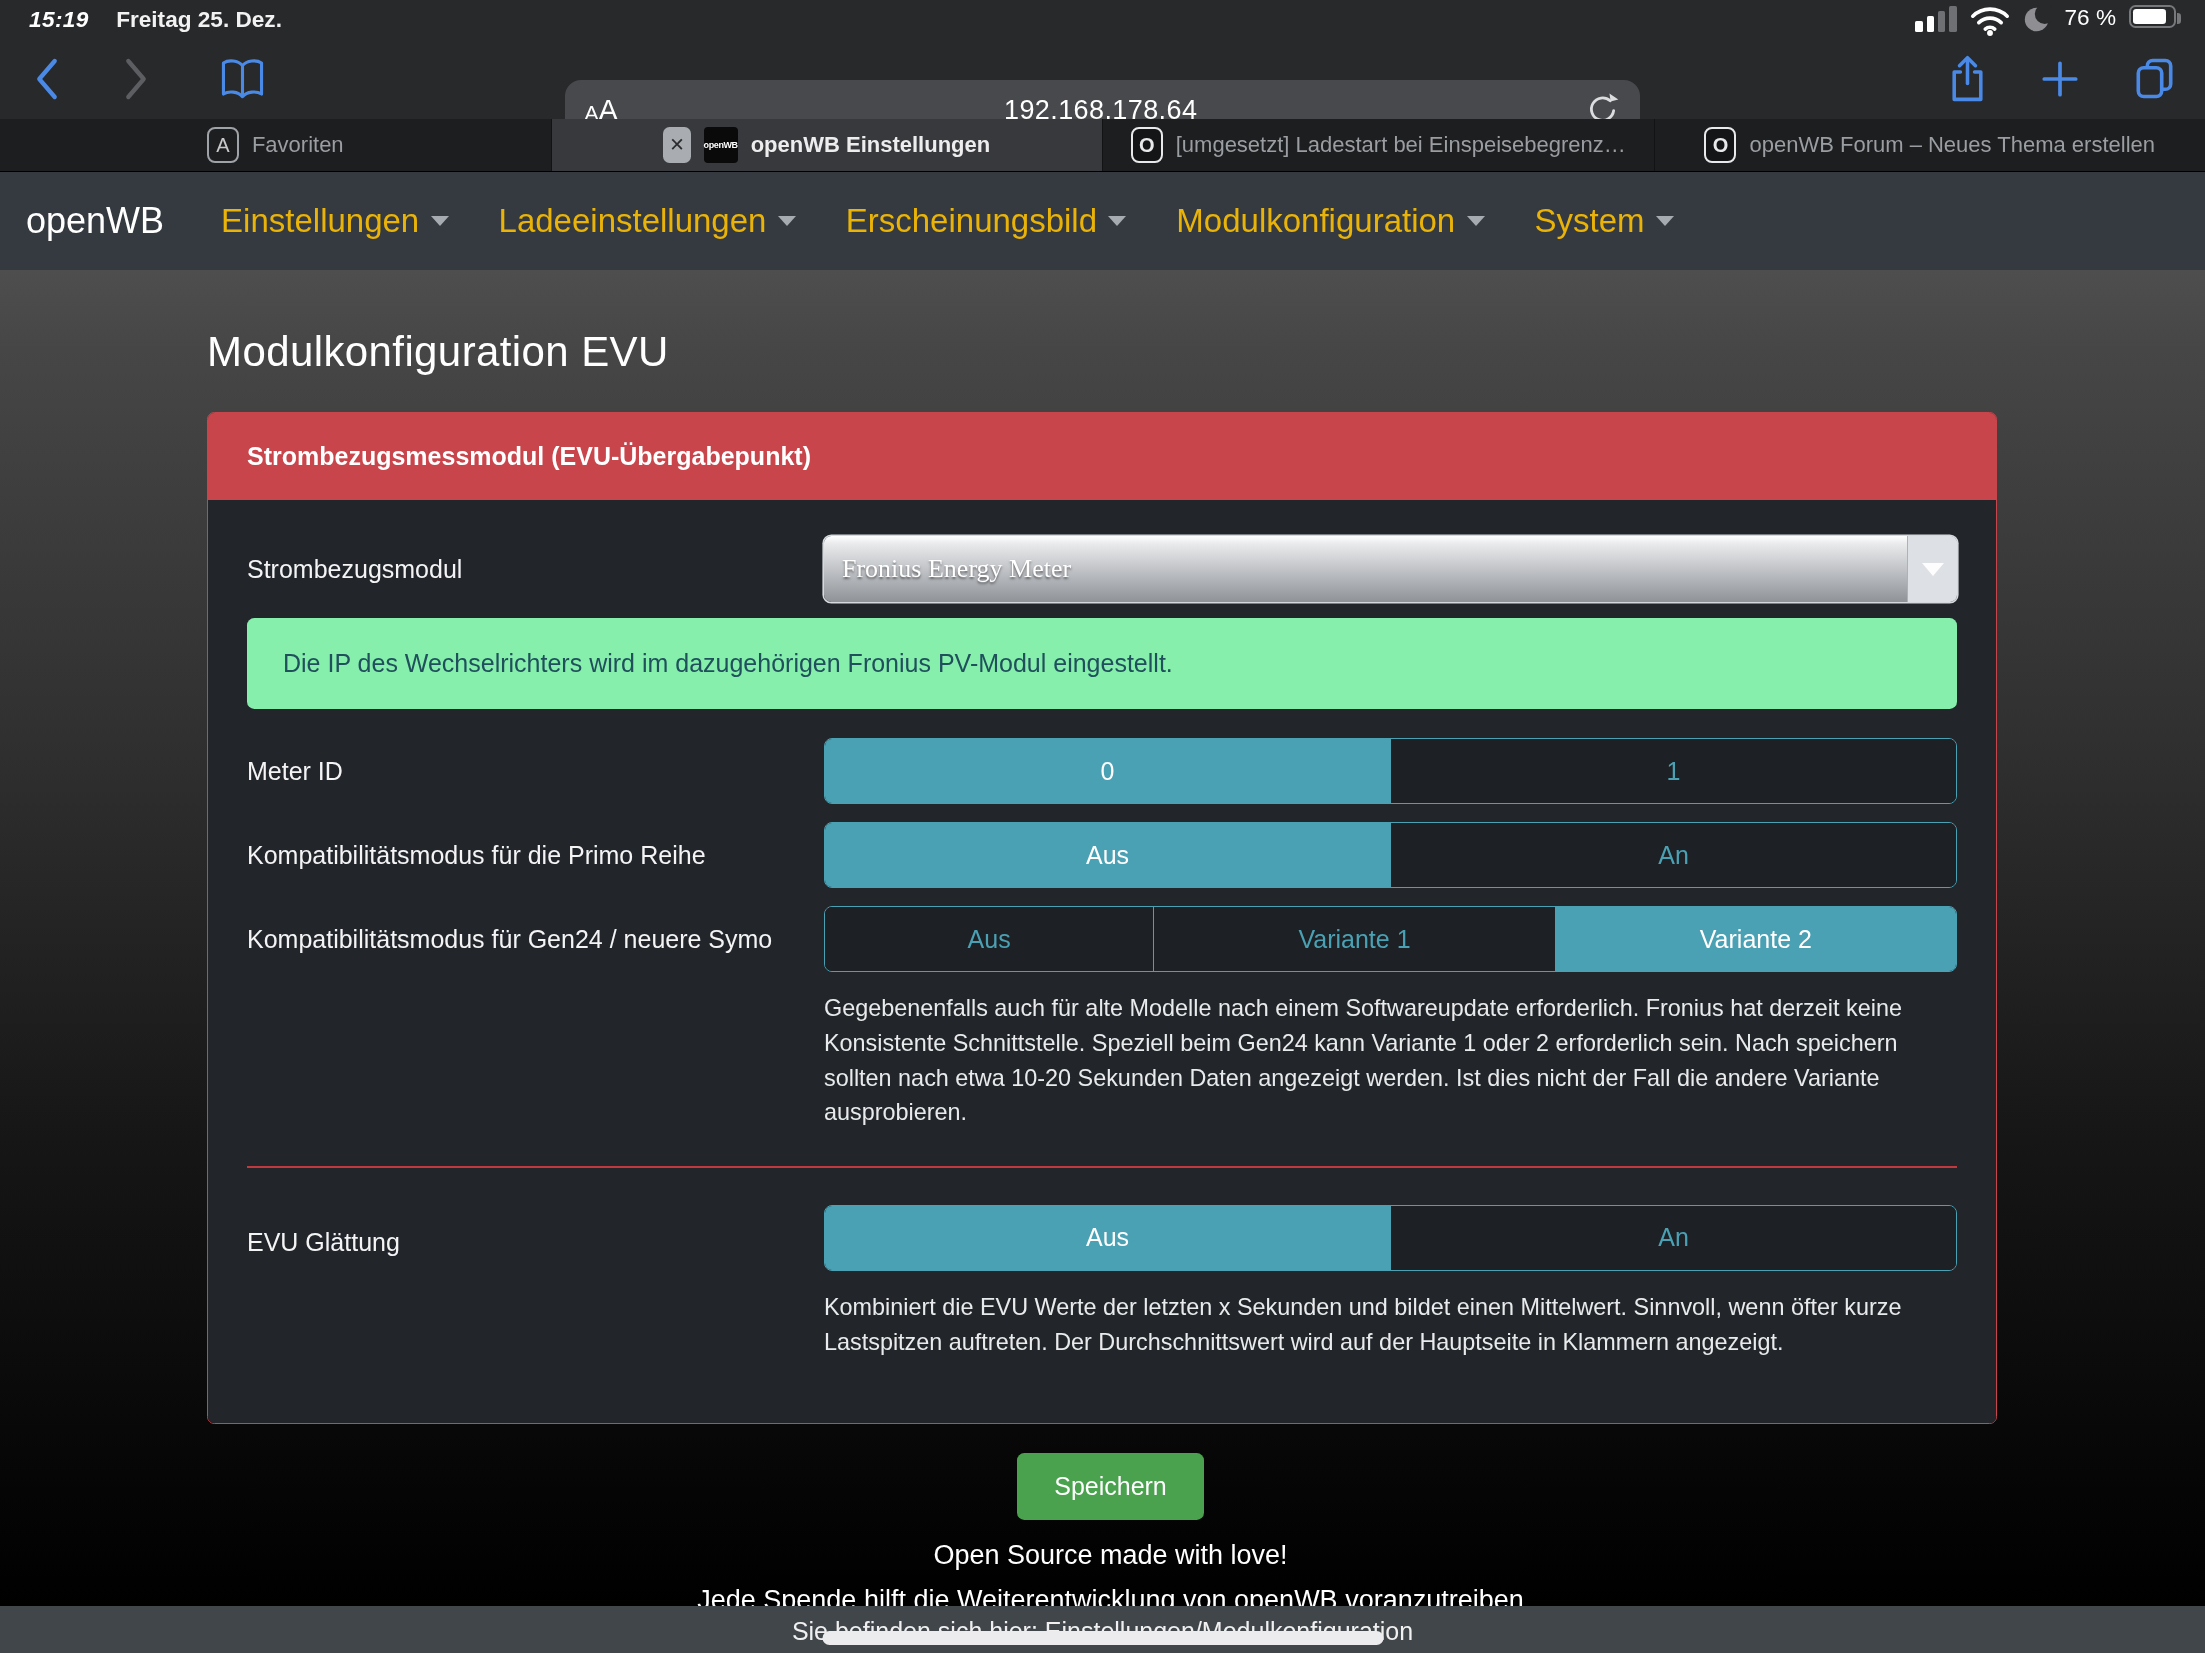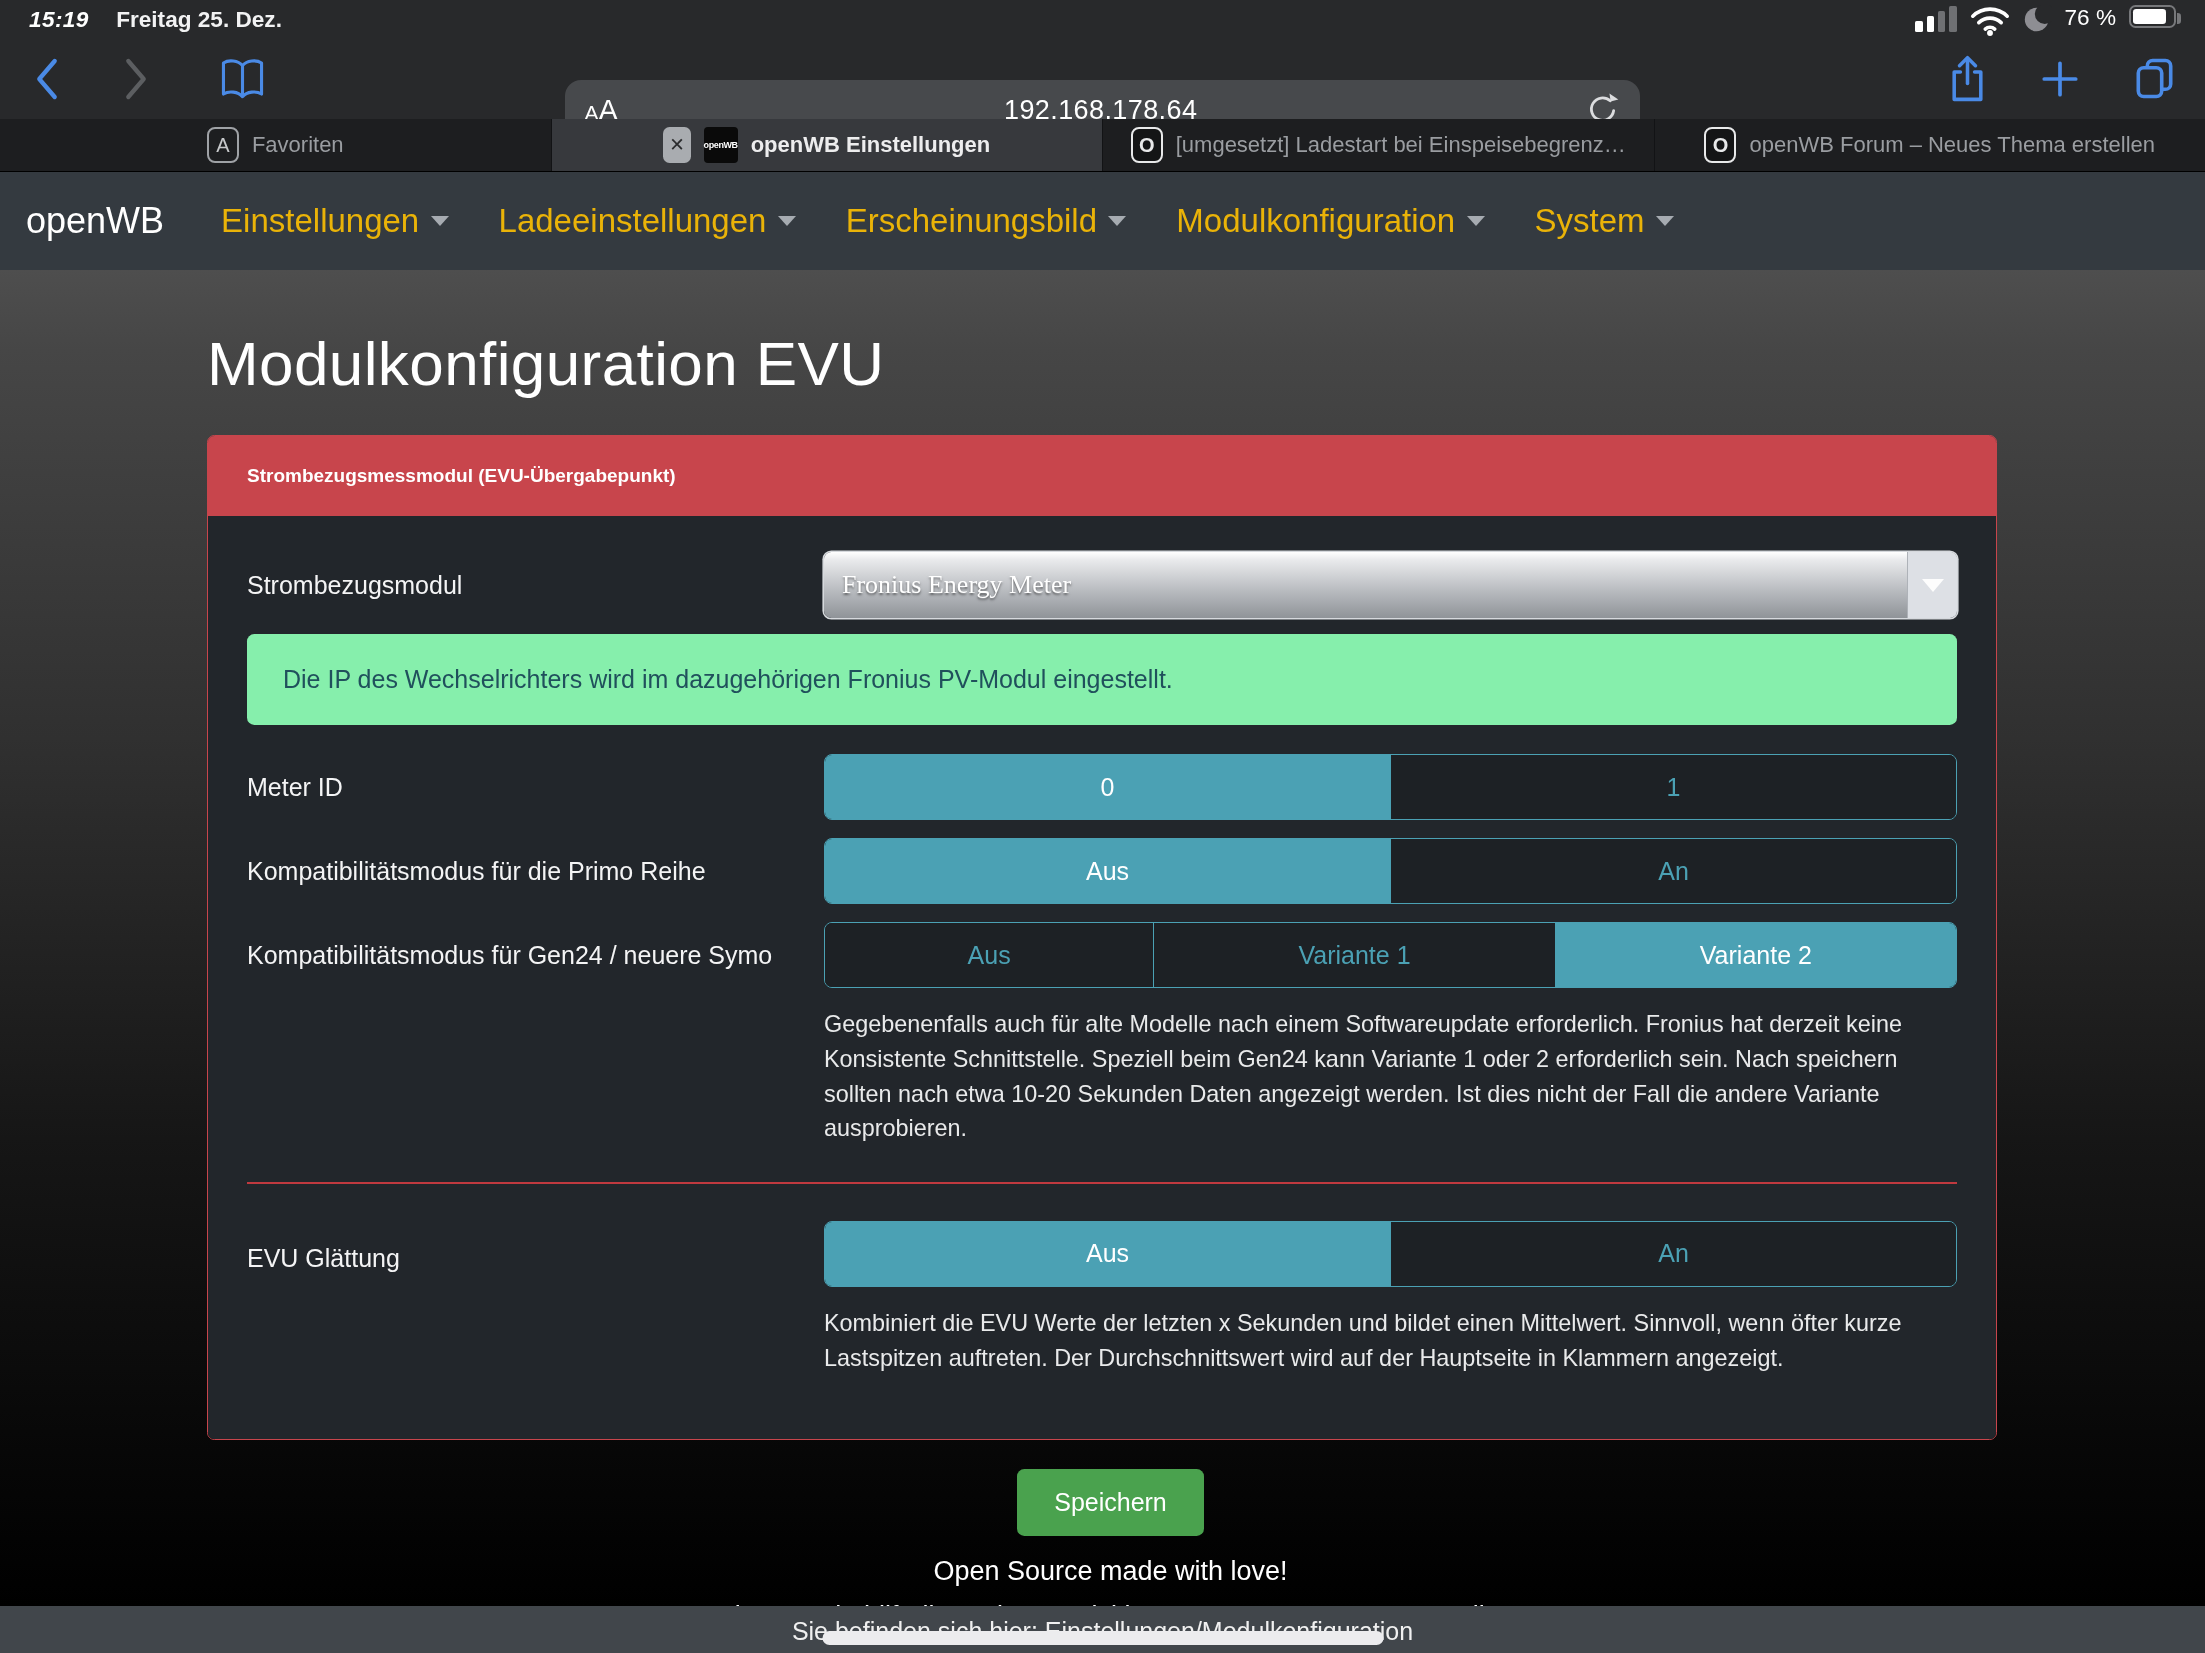--- a/index.html
+++ b/index.html
@@ -40,24 +40,24 @@
 
   
   .navbar { position:absolute; top:172px; left:0; right:0; height:98px; background:#343a40; display:flex; align-items:center; padding:0 26px; }
   .brand { color:#fff; font-size:36px; margin-right:57px; }
   .navitem { color:#eab308; font-size:33px; margin-right:50px; display:flex; align-items:center; cursor:pointer; }
   .caret { display:inline-block; margin-left:11.3px; width:0; height:0; border-left:9px solid transparent; border-right:9px solid transparent; border-top:10.5px solid #a6abb1; }
 
   
   .main { position:absolute; top:270px; left:0; right:0; bottom:47px; overflow:hidden;
           background:linear-gradient(180deg,#4e4e4e 0%,#464646 6%,#303030 35%,#161616 65%,#060606 90%,#000 100%); }
-  .pagetitle { margin:58px 0 0 207px; color:#fff; font-size:62px; font-weight:400; letter-spacing:0.4px; }
+  .pagetitle { margin:58px 0 0 207px; color:#fff; font-size:42px; font-weight:400; letter-spacing:0.4px; }
 
   .card { width:1790px; margin:36px 0 0 207px; border:1.6px solid #c8454c; border-radius:7.3px; overflow:hidden; }
-  .card-header { background:#c8454c; color:#fff; font-size:19px; font-weight:700; padding:29px 39px; }
+  .card-header { background:#c8454c; color:#fff; font-size:25px; font-weight:700; padding:29px 39px; }
   .card-body { background:#22262b; padding:36px 39px 63px 39px; }
 
   .row { display:grid; grid-template-columns:577px 1fr; align-items:center; }
   .rowlabel { color:#f4f4f5; font-size:25px; line-height:1.45; padding-right:48px; align-self:center; }
   .row.top .rowlabel { align-self:start; padding-top:14.5px; }
 
   .selectbox { position:relative; height:66px; border-radius:7.3px; overflow:hidden;
     background:linear-gradient(180deg,#ffffff 0%,#e9eaec 12%,#b9bcc0 58%,#8f9398 100%);
     display:flex; align-items:center; padding-left:18px; cursor:pointer; box-shadow:0 0 0 1.6px #d6d9dd; }
   .selectbox .val { color:#fff; font-size:26px; text-shadow:0 1.6px 2.4px rgba(0,0,0,.5);font-family:Liberation Serif, serif; }

